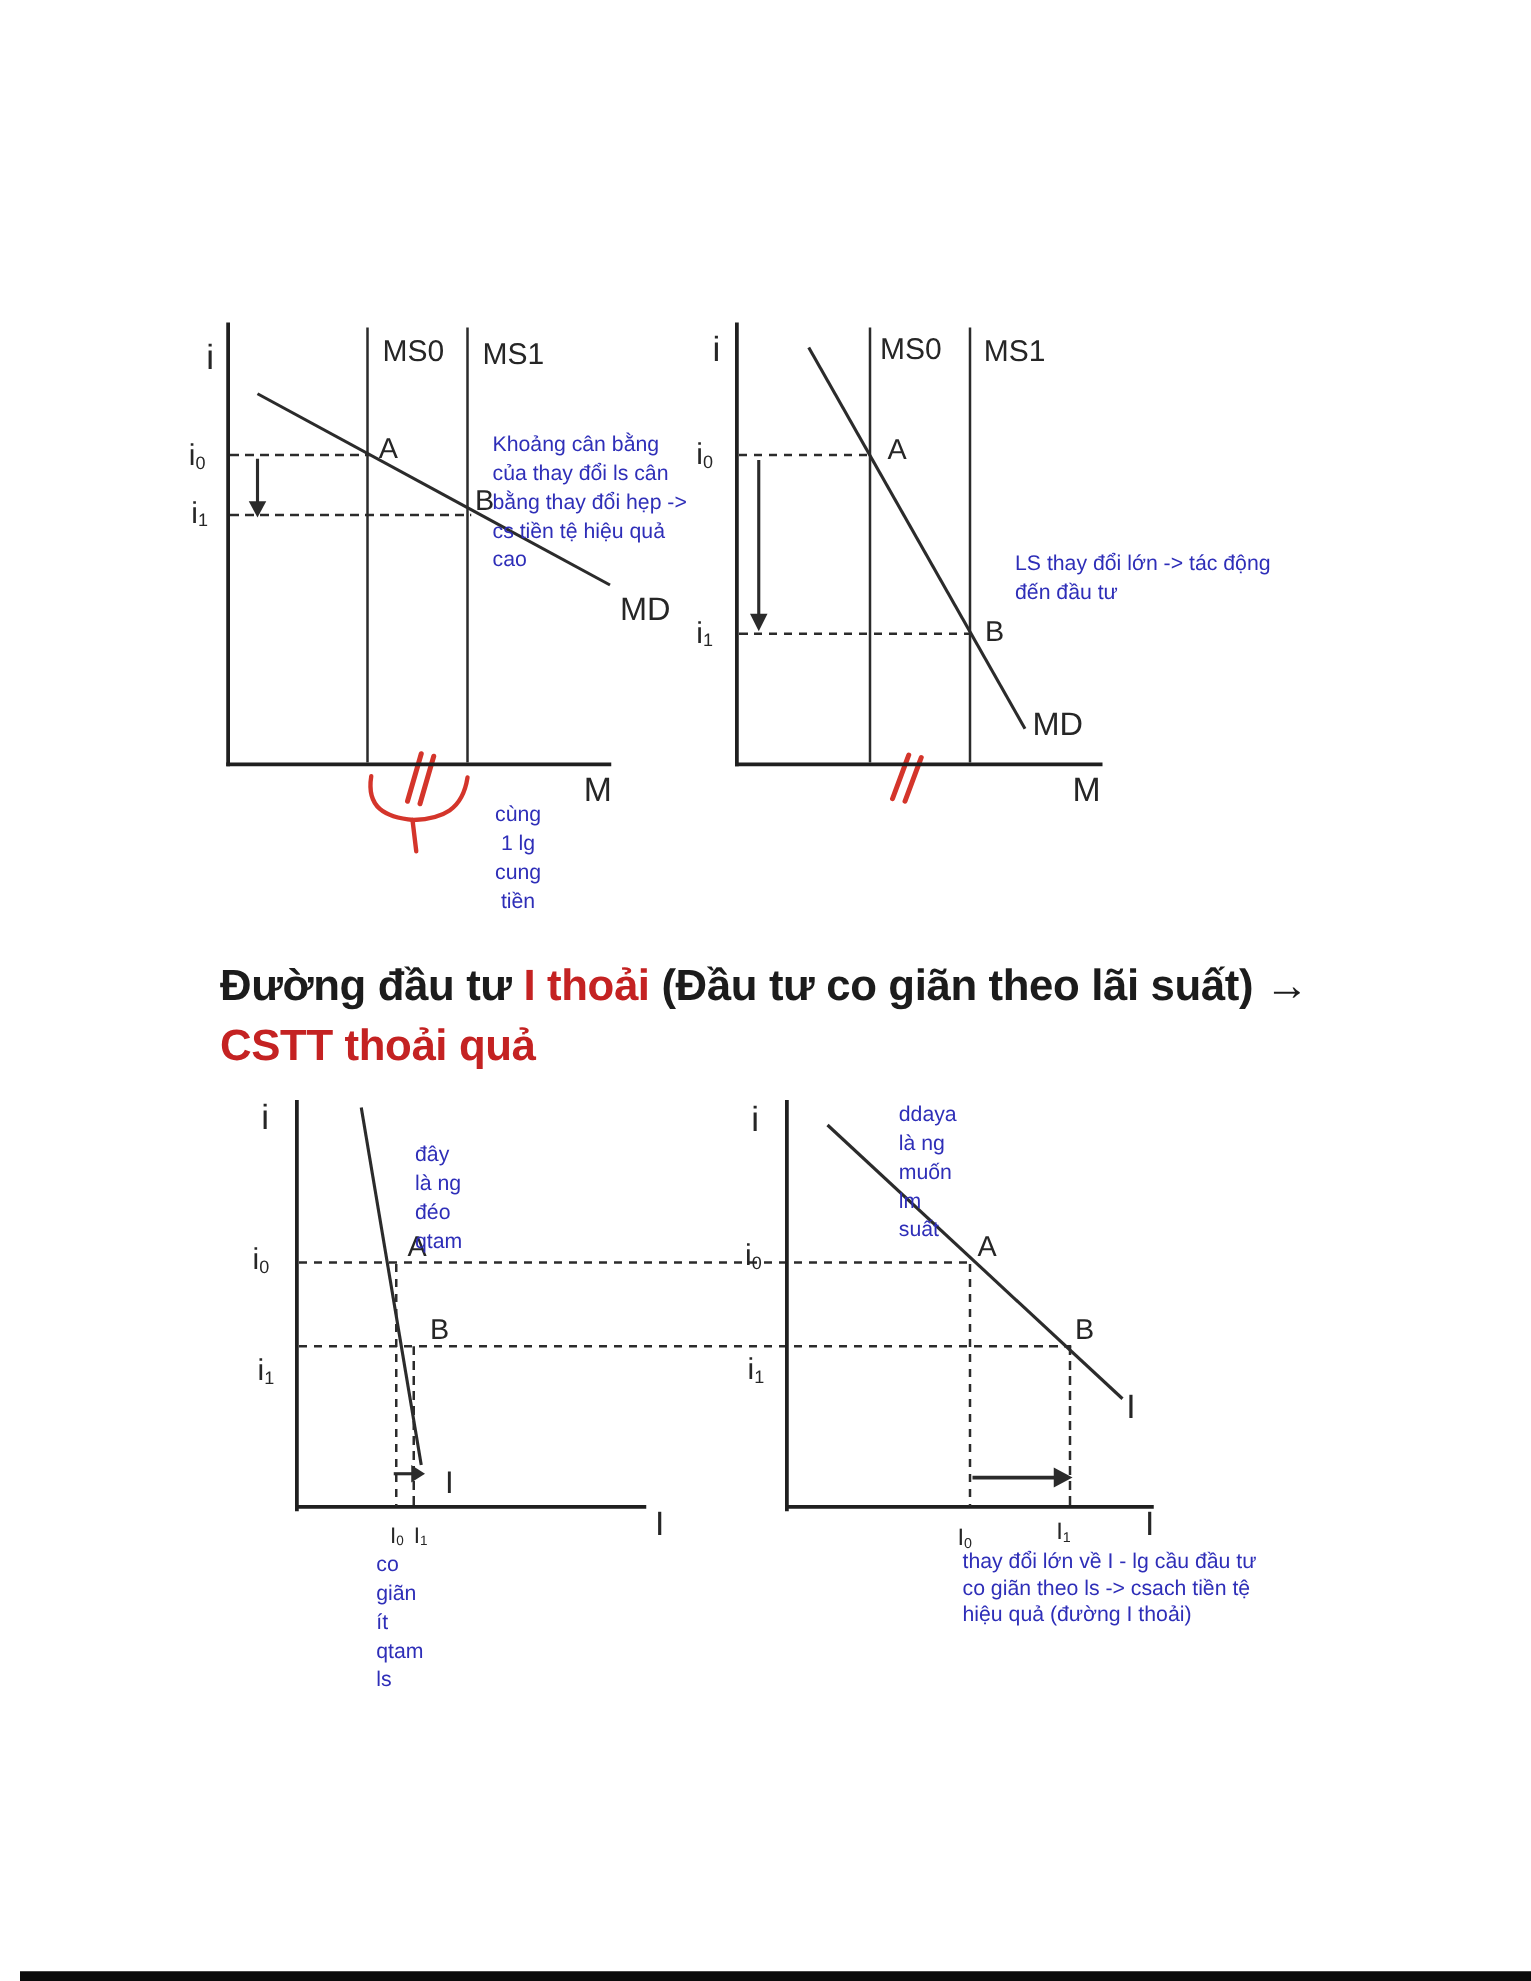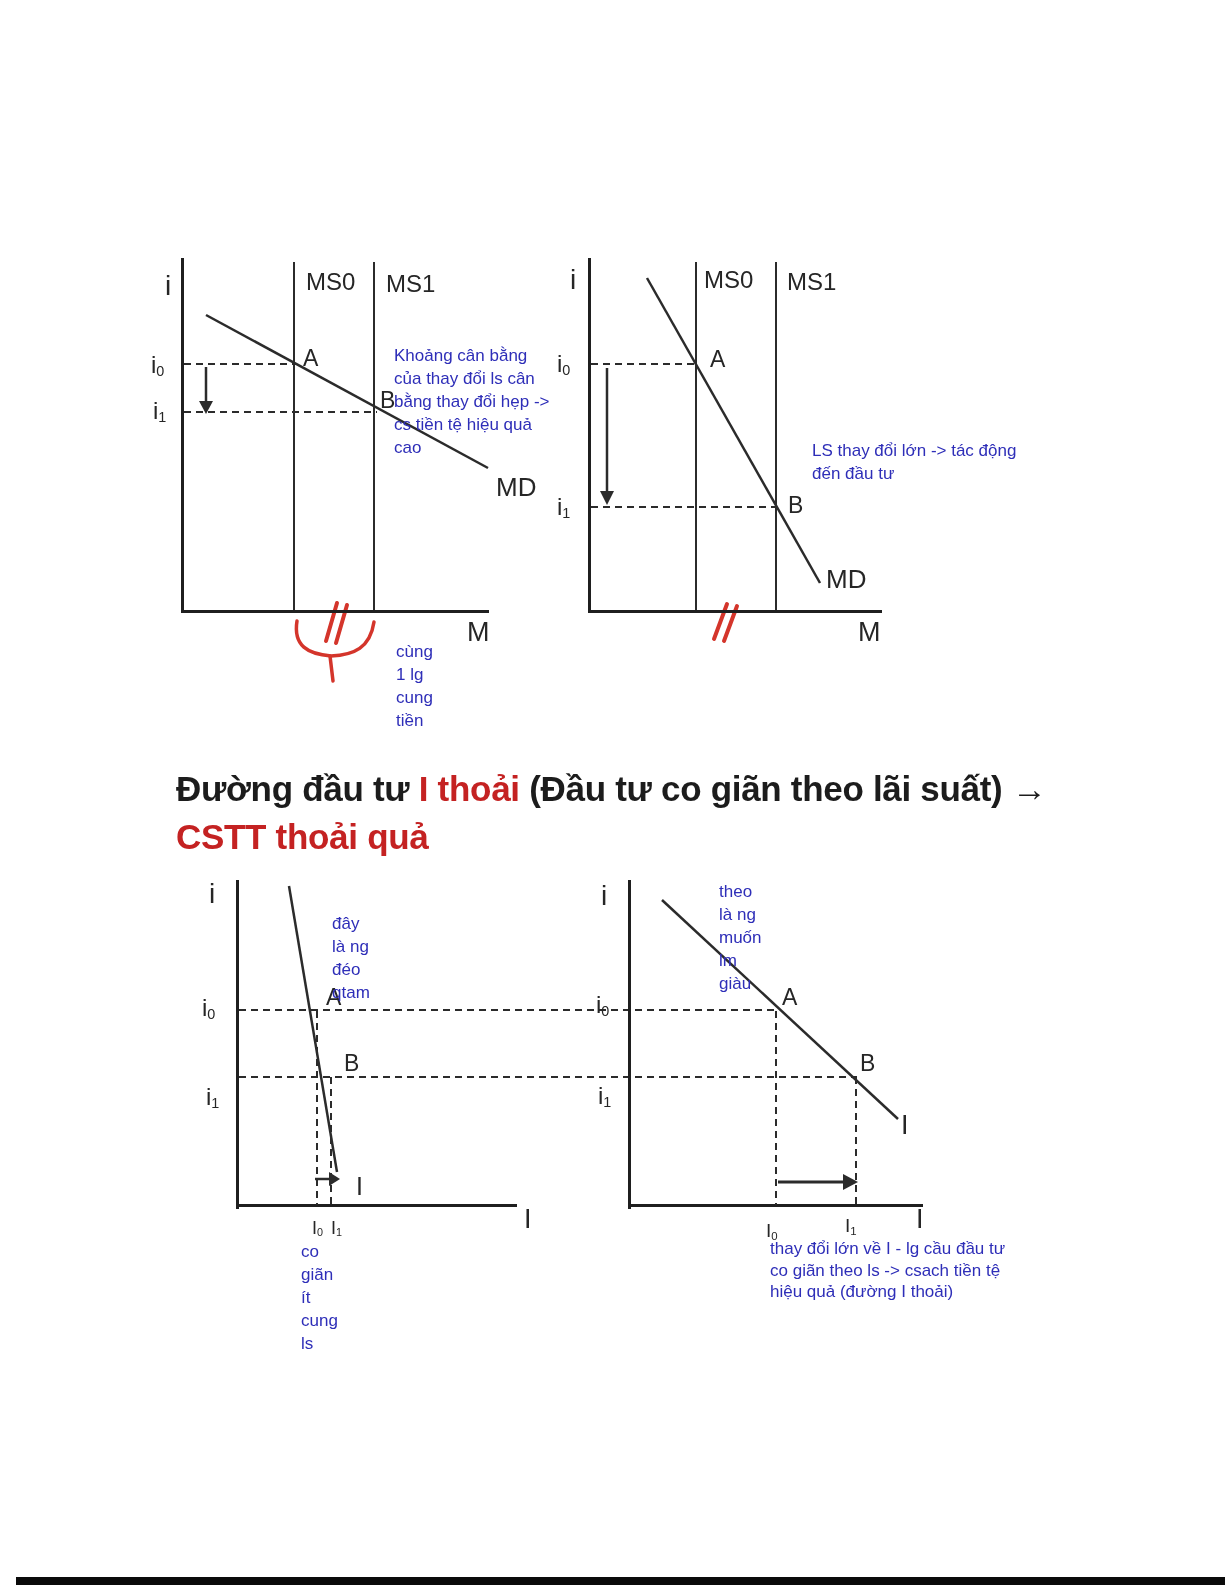--- a/index.html
+++ b/index.html
@@ -69,21 +69,21 @@
   <span class="lbl" style="left:153px;top:399px;font-size:24px;"><span>i</span><sub>1</sub></span>
   <span class="lbl" style="left:303px;top:347px;font-size:23px;">A</span>
   <span class="lbl" style="left:380px;top:389px;font-size:23px;">B</span>
   <span class="lbl" style="left:496px;top:474px;font-size:26px;">MD</span>
   <span class="lbl" style="left:467px;top:619px;font-size:27px;">M</span>
   <div class="note blue" style="left:394px;top:344px;width:190px;">Khoảng cân bằng
 của thay đổi ls cân
 bằng thay đổi hẹp -&gt;
 cs tiền tệ hiệu quả
 cao</div>
-  <div class="note blue" style="left:396px;top:640px;">cùng 1 lg cung tiền</div>
+  <div class="note blue" style="left:396px;top:640px;text-align:center;">cùng 1 lg cung tiền</div>
 </div>
 
 <div class="abs" style="left:0;top:0;">
   <div class="axis-y" style="left:588px;top:258px;height:355px;"></div>
   <div class="axis-x" style="left:588px;top:610px;width:294px;"></div>
   <div class="vline" style="left:695px;top:262px;height:348px;"></div>
   <div class="vline" style="left:775px;top:262px;height:348px;"></div>
   <div class="dash-h" style="left:591px;top:363px;width:106px;"></div>
   <div class="dash-h" style="left:591px;top:506px;width:186px;"></div>
 
@@ -117,37 +117,37 @@
   <span class="lbl" style="left:209px;top:880px;font-size:28px;">i</span>
   <span class="lbl" style="left:202px;top:996px;font-size:24px;"><span>i</span><sub>0</sub></span>
   <span class="lbl" style="left:206px;top:1085px;font-size:24px;"><span>i</span><sub>1</sub></span>
   <span class="lbl" style="left:326px;top:986px;font-size:23px;">A</span>
   <span class="lbl" style="left:344px;top:1052px;font-size:23px;">B</span>
   <span class="lbl" style="left:356px;top:1174px;font-size:25px;">I</span>
   <span class="lbl" style="left:524px;top:1206px;font-size:27px;">I</span>
   <span class="lbl" style="left:312px;top:1219px;font-size:18px;"><span>I</span><sub>0</sub></span>
   <span class="lbl" style="left:331px;top:1219px;font-size:18px;"><span>I</span><sub>1</sub></span>
   <div class="note blue" style="left:332px;top:912px;">đây là ng đéo qtam</div>
-  <div class="note blue" style="left:301px;top:1240px;">co giãn ít cung ls</div>
+  <div class="note blue" style="left:301px;top:1240px;">co giãn ít qtam ls</div>
 </div>
 
 <div class="abs" style="left:0;top:0;">
   <div class="axis-y" style="left:628px;top:880px;height:329px;"></div>
   <div class="axis-x" style="left:628px;top:1204px;width:295px;"></div>
   <div class="dash-v" style="left:775px;top:1011px;height:194px;"></div>
   <div class="dash-v" style="left:855px;top:1077px;height:128px;"></div>
 
   <span class="lbl" style="left:601px;top:882px;font-size:28px;">i</span>
   <span class="lbl" style="left:596px;top:993px;font-size:24px;"><span>i</span><sub>0</sub></span>
   <span class="lbl" style="left:598px;top:1084px;font-size:24px;"><span>i</span><sub>1</sub></span>
   <span class="lbl" style="left:782px;top:986px;font-size:23px;">A</span>
   <span class="lbl" style="left:860px;top:1052px;font-size:23px;">B</span>
   <span class="lbl" style="left:901px;top:1112px;font-size:27px;">I</span>
   <span class="lbl" style="left:916px;top:1206px;font-size:27px;">I</span>
   <span class="lbl" style="left:766px;top:1221px;font-size:19px;"><span>I</span><sub>0</sub></span>
   <span class="lbl" style="left:845px;top:1216px;font-size:19px;"><span>I</span><sub>1</sub></span>
-  <div class="note blue" style="left:719px;top:880px;">theo là ng muốn lm giàu</div>
+  <div class="note blue" style="left:719px;top:880px;">ddaya là ng muốn lm suất</div>
   <div class="note blue" style="left:770px;top:1238px;width:280px;text-align:left;line-height:21.5px;">thay đổi lớn về I - lg cầu đầu tư
 co giãn theo ls -&gt; csach tiền tệ
 hiệu quả (đường  I thoải)</div>
 </div>
 
 <div class="abs" style="left:16px;top:1577px;width:1209px;height:8px;background:#0a0a0a;"></div>
 
 </body></html>

